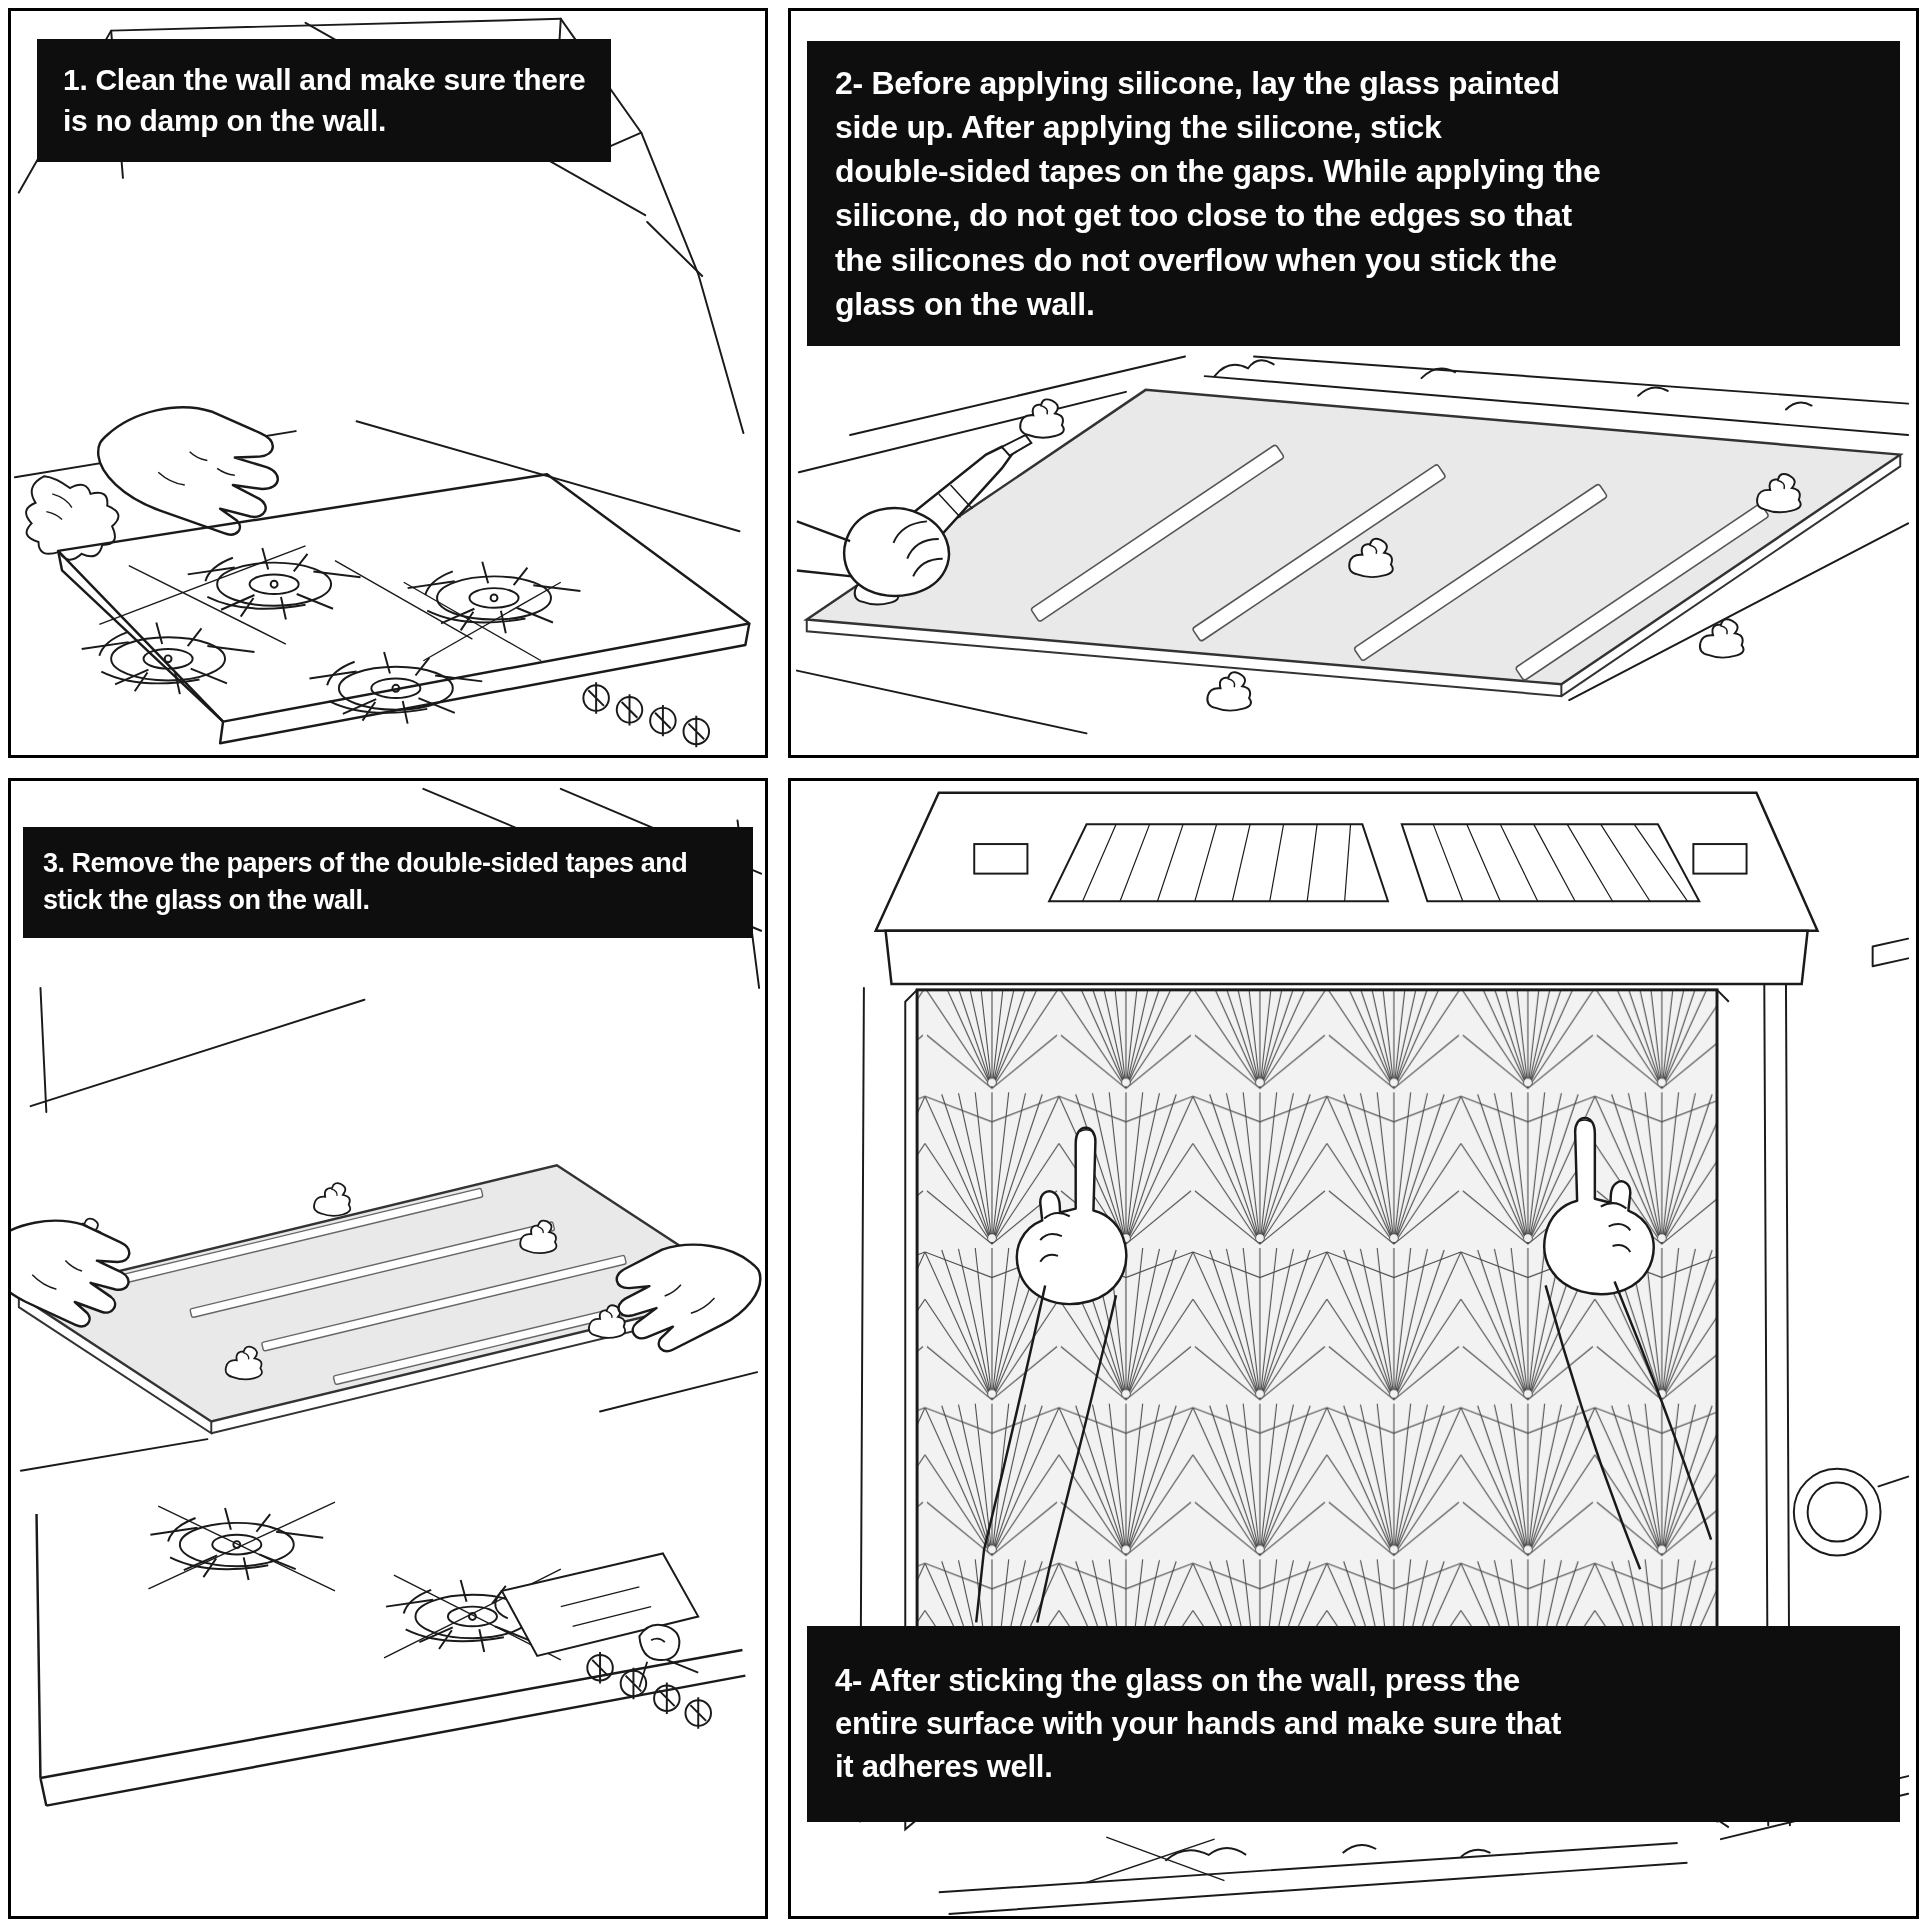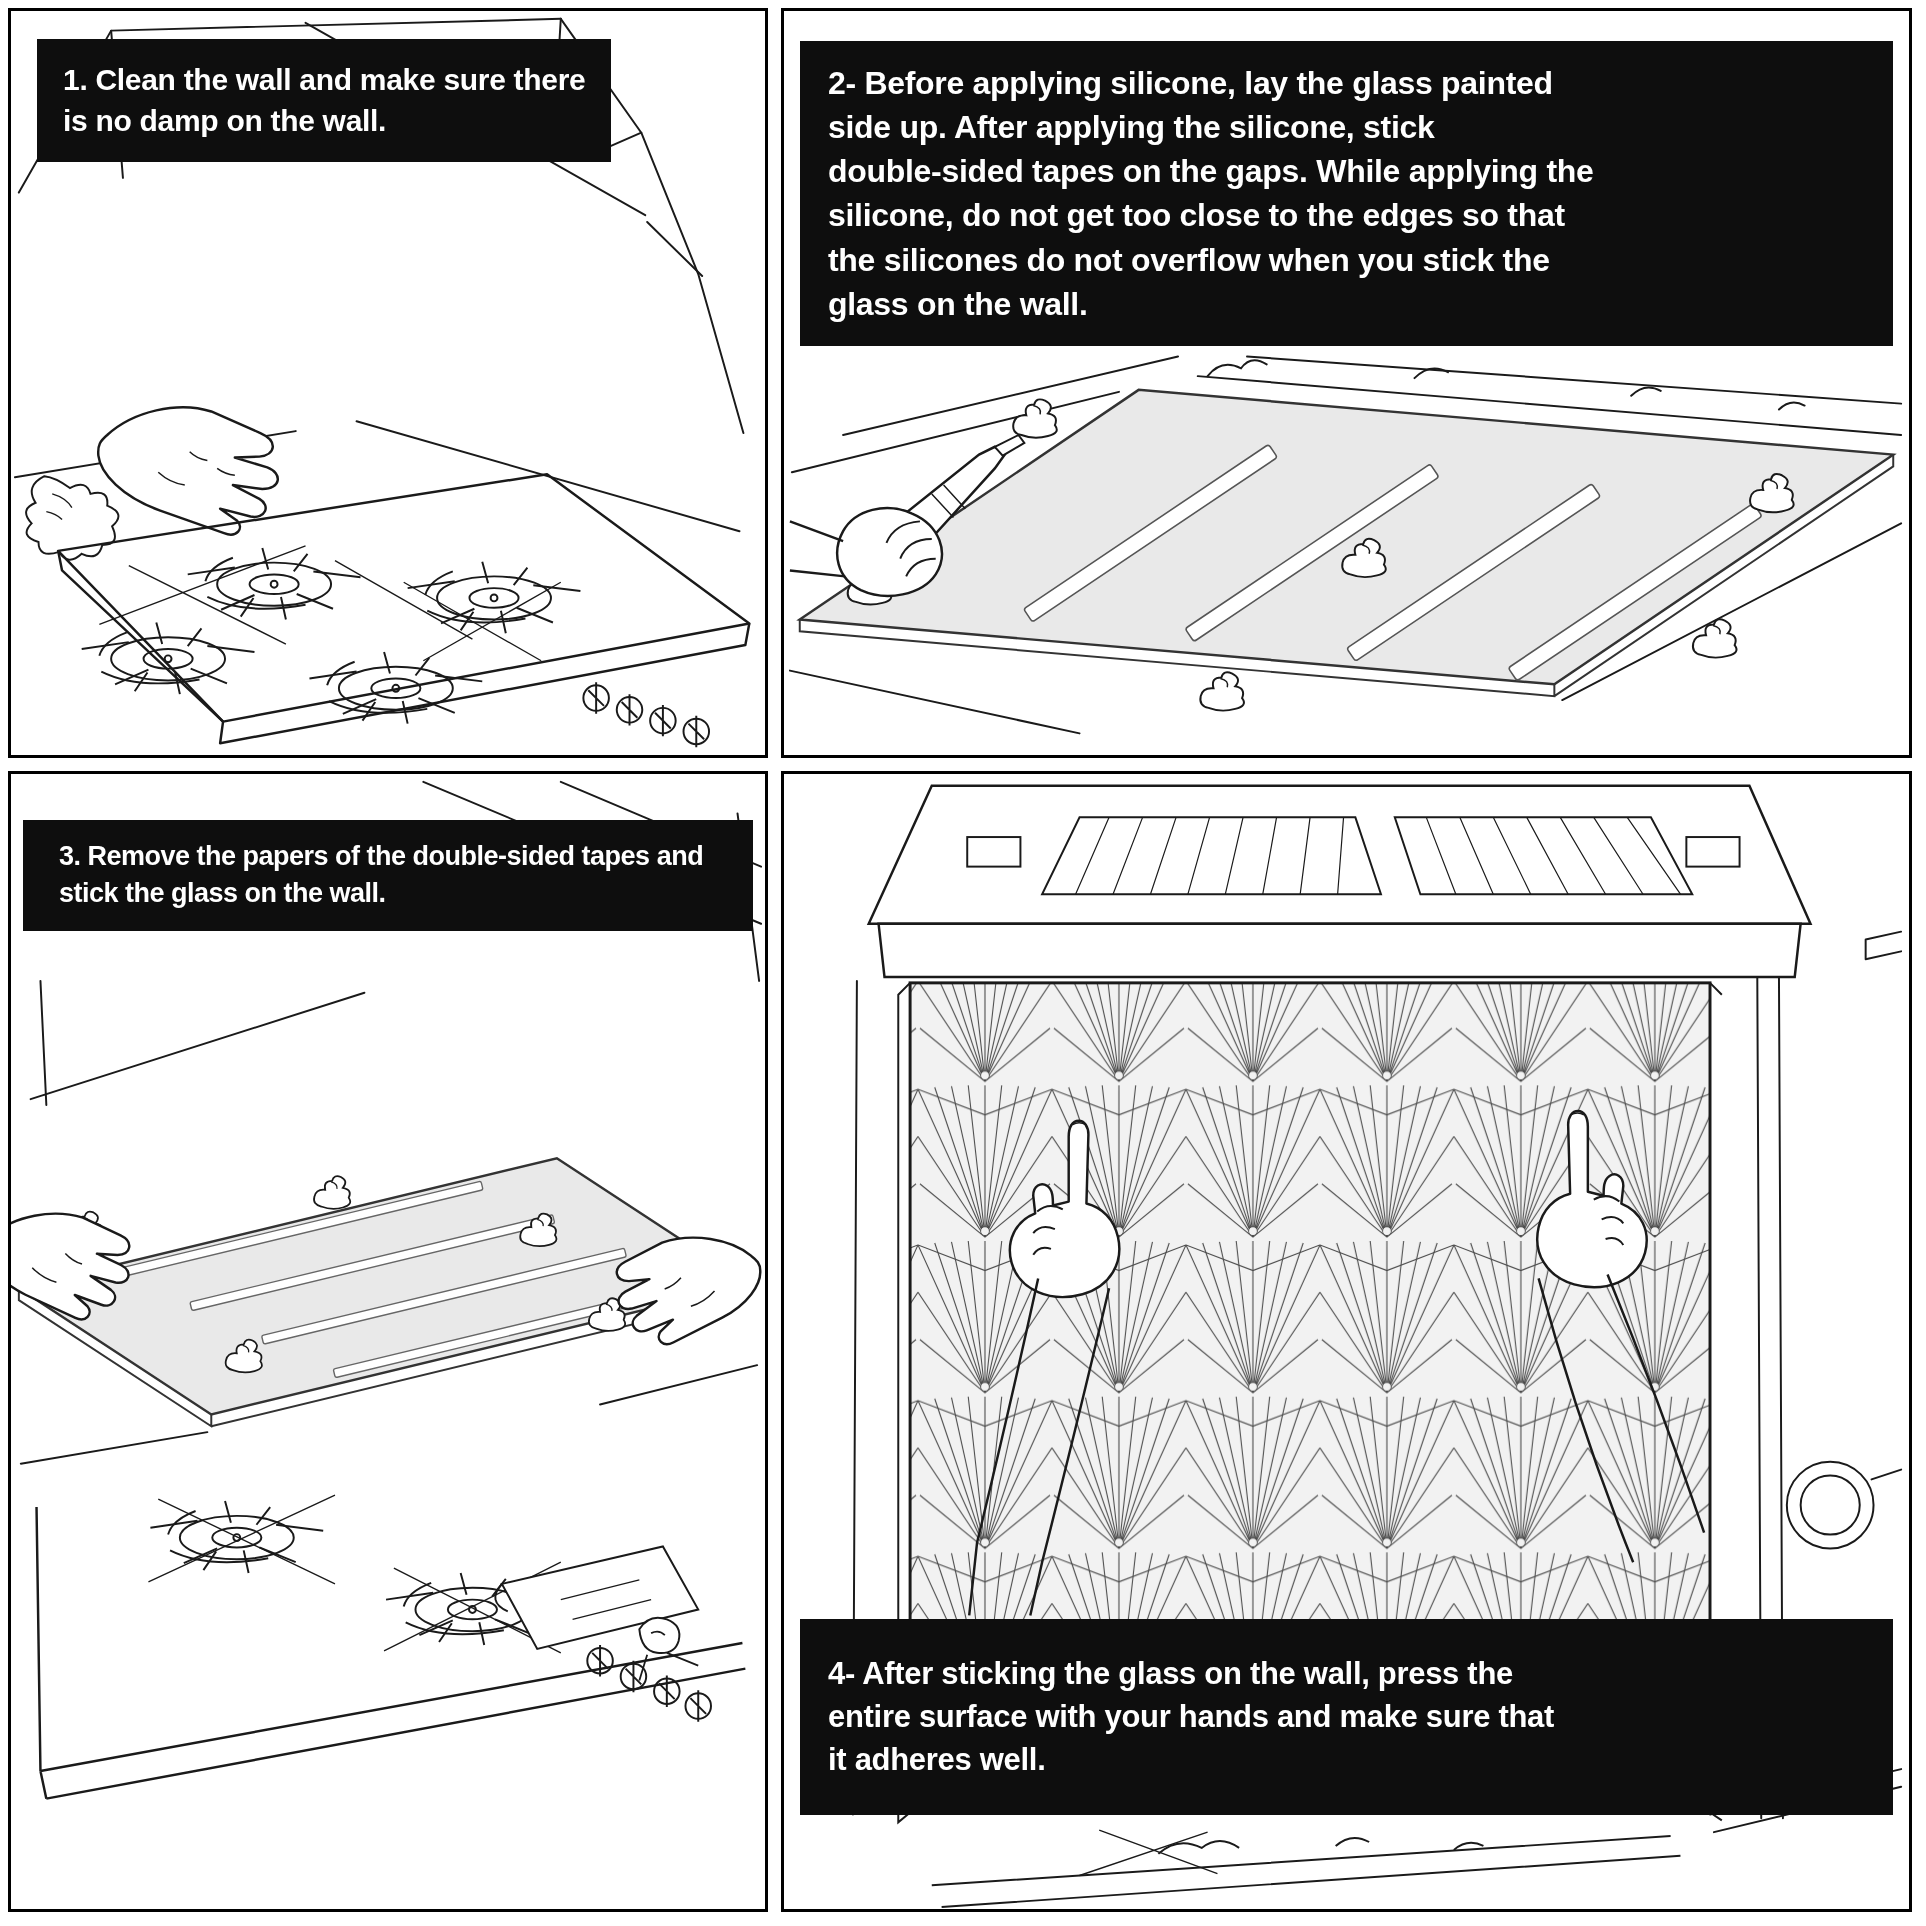--- a/index.html
+++ b/index.html
@@ -1,24 +1,24 @@
 <!DOCTYPE html>
 <html style="--page-bg: #ffffff; --panel-border: #000000; --caption-bg: #0e0e0e; --caption-text: #ffffff; --ink: #1a1a1a; --glass-fill: #e9e9e9; --pattern-ink: #4a4a4a;"><head>
 <meta charset="utf-8">
 <style>
   html,body{margin:0;padding:0}
   *{box-sizing:border-box}
   body{width:1927px;height:1927px;background:var(--page-bg,#ffffff);font-family:"Liberation Sans",sans-serif}
-  .sheet{position:relative;width:1927px;height:1927px;display:grid;grid-template-columns:760px 1131px;grid-template-rows:750px 1141px;gap:13px;padding:8px;background:var(--page-bg,#ffffff)}
+  .sheet{position:relative;width:1927px;height:1927px;display:grid;grid-template-columns:760px 1131px;grid-template-rows:750px 1141px;gap:20px;padding:8px;background:var(--page-bg,#ffffff)}
   .panel{position:relative;border:3px solid var(--panel-border,#000000);background:#ffffff;overflow:hidden}
   .illus{position:absolute;inset:0;width:100%;height:100%}
   .caption{position:absolute;z-index:2;background:var(--caption-bg,#0e0e0e);color:var(--caption-text,#ffffff);font-weight:bold;white-space:pre;letter-spacing:-0.3px;line-height:1.38}
   .c1{left:26px;top:28px;font-size:30px;padding:20px 26px}
   .c2{left:16px;top:30px;width:calc(100% - 32px);font-size:32px;padding:20px 28px}
-  .c3{left:12px;top:46px;width:calc(100% - 24px);font-size:27px;letter-spacing:-0.5px;padding:18px 36px}
+  .c3{left:12px;top:46px;width:calc(100% - 24px);font-size:27px;letter-spacing:-0.5px;padding:18px 20px}
   .c4{left:16px;top:845px;width:calc(100% - 32px);font-size:31px;padding:34px 28px}
 </style>
 </head>
 <body>
 
 <div class="sheet">
 
   <section class="panel">
     <svg class="illus" viewBox="0 0 768 758" preserveAspectRatio="none">
       <defs>

